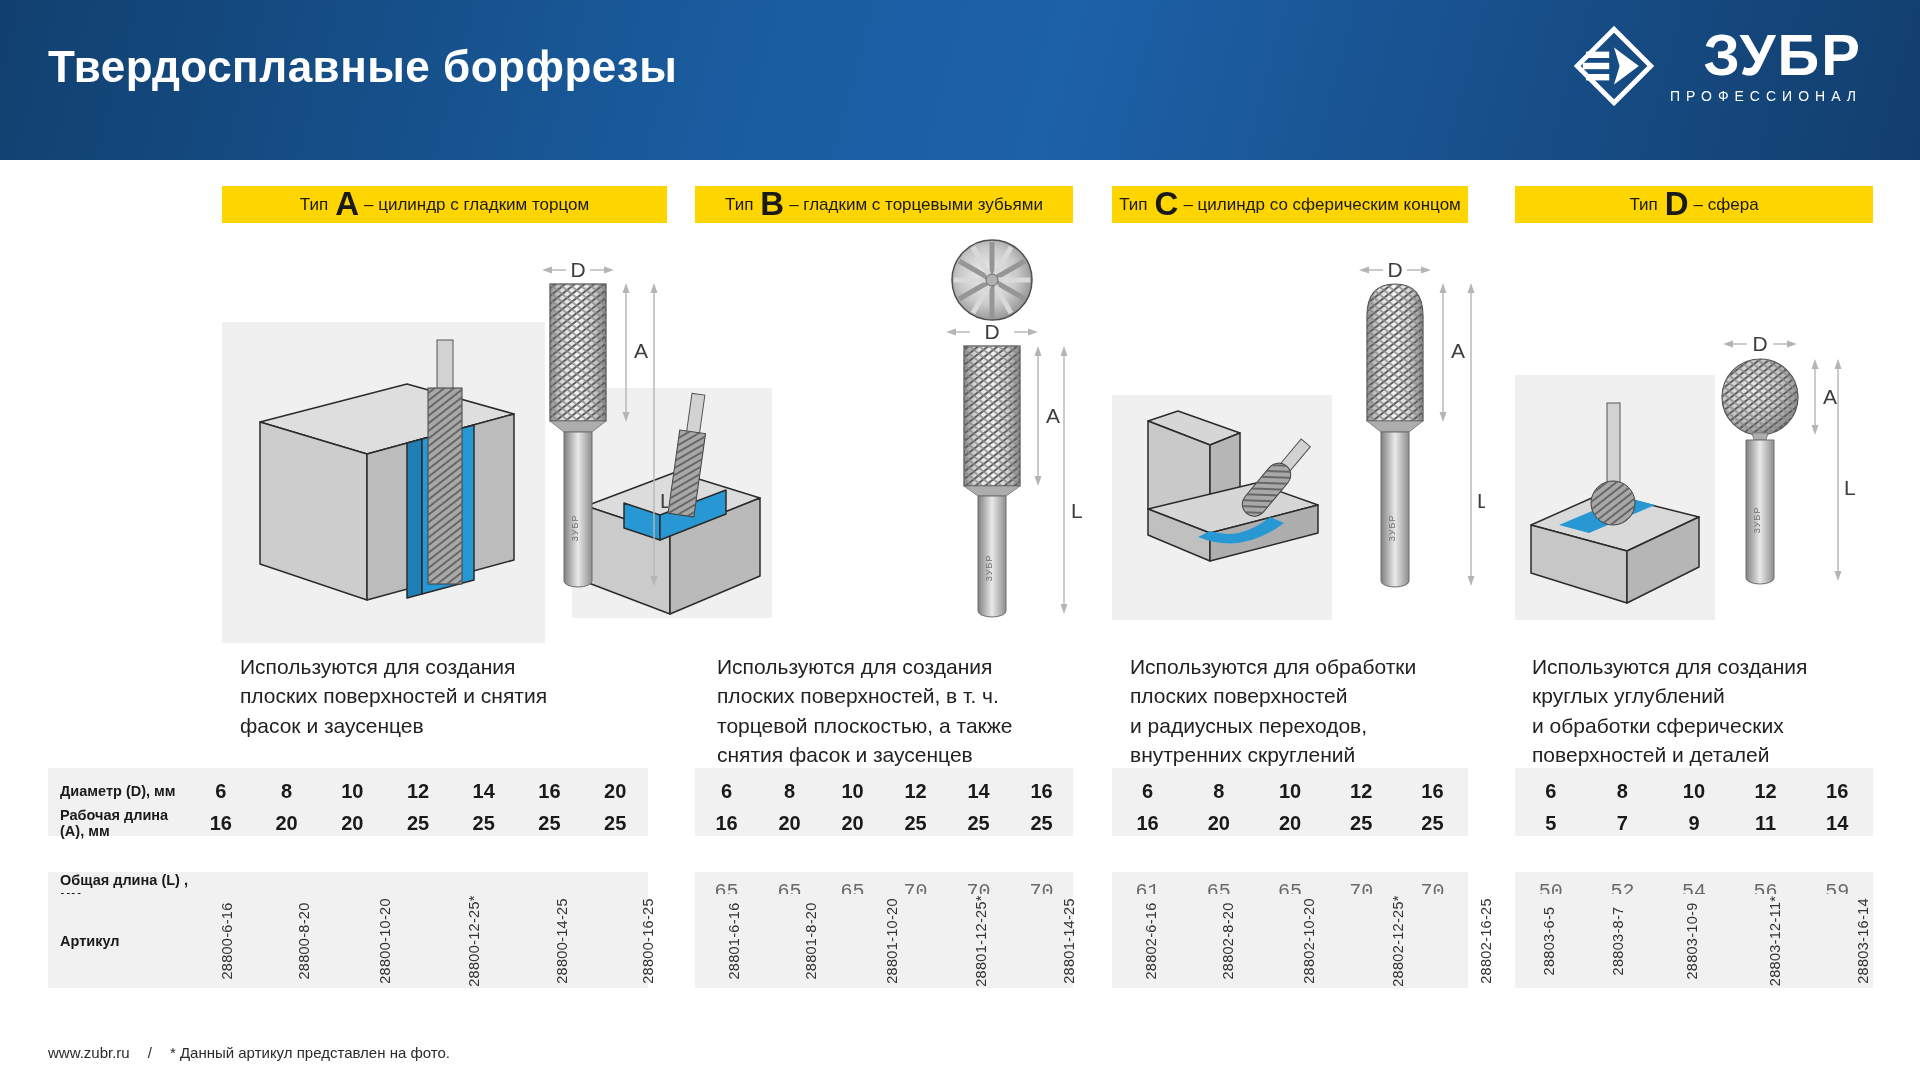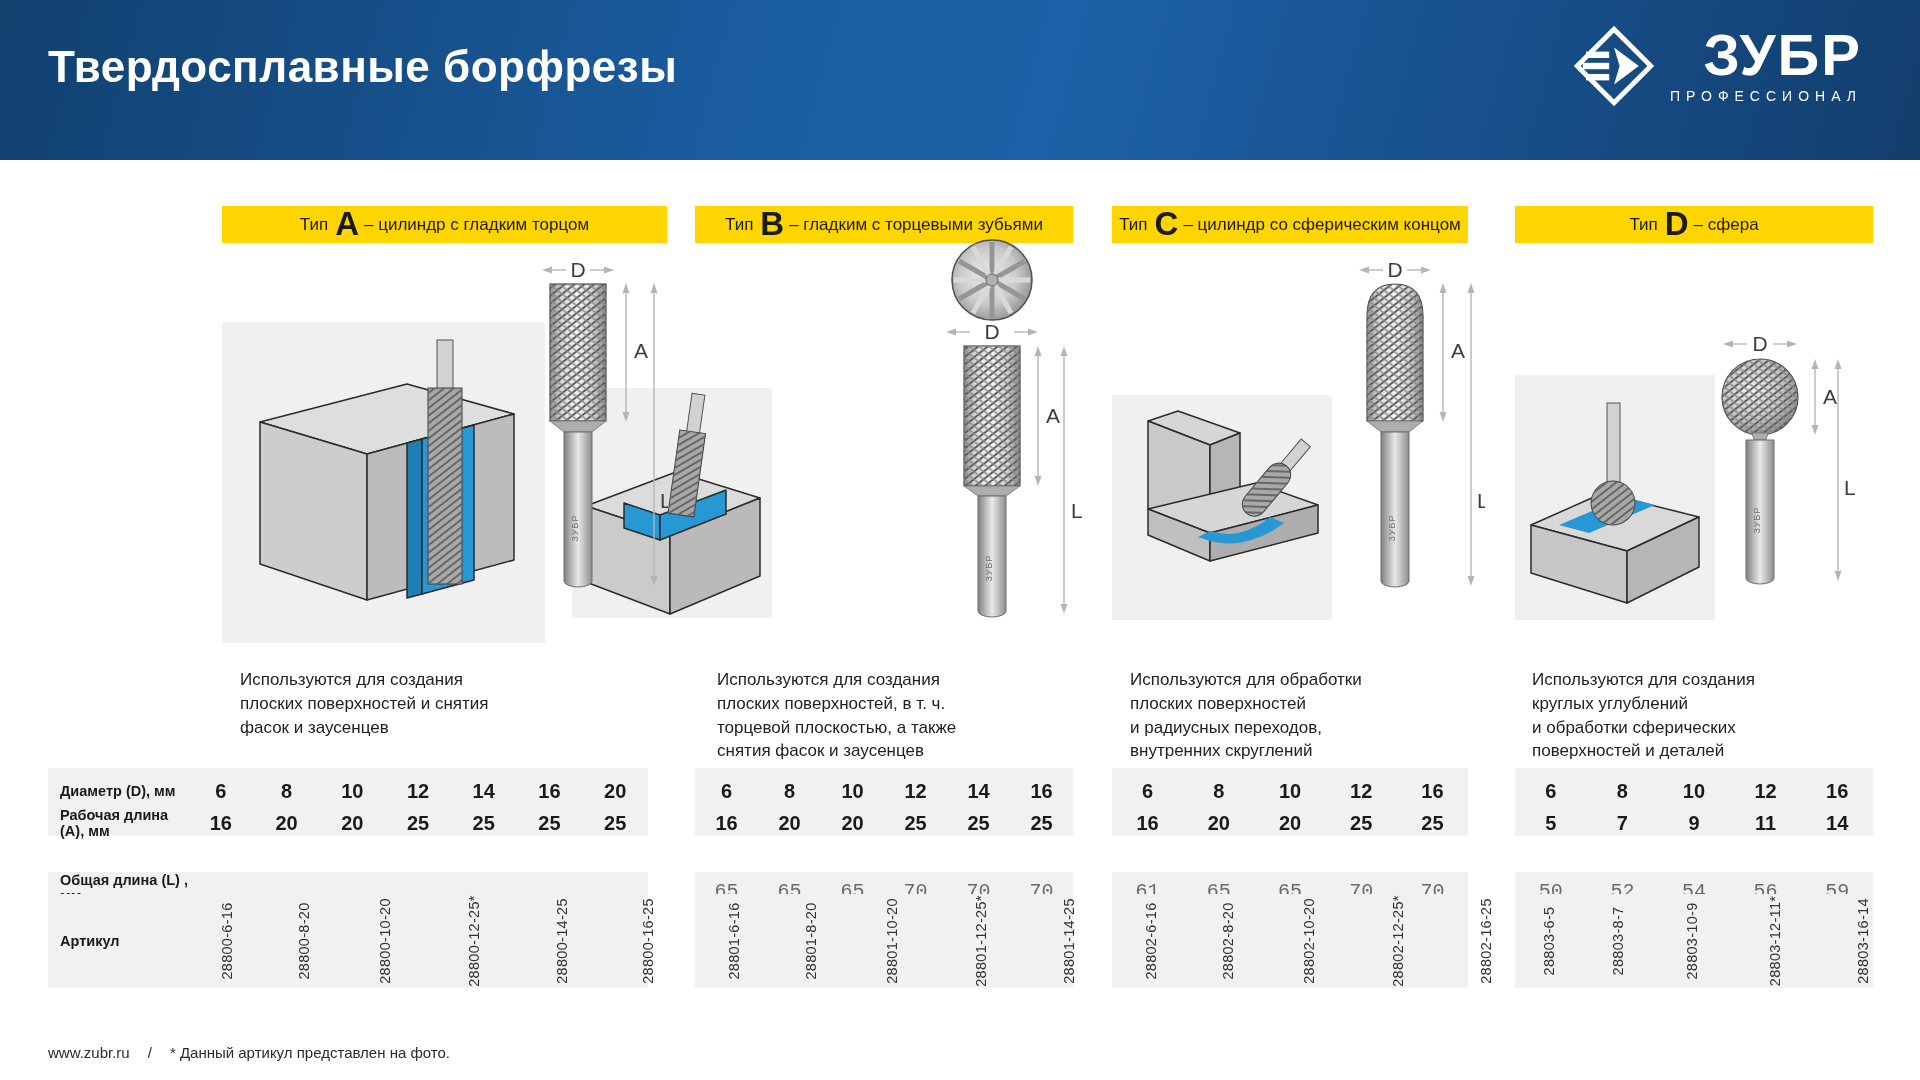--- a/index.html
+++ b/index.html
@@ -11,36 +11,36 @@
   .header { position:absolute; left:0; top:0; width:1920px; height:160px;
             background:linear-gradient(105deg,#11406f 0%,#1a5c9f 38%,#1d61a8 55%,#123e6d 100%);padding-left:43px; }
   .title { position:absolute; left:48px; top:42px; font-size:44px; font-weight:bold; color:#fff; letter-spacing:0.5px; }
   .brand { position:absolute; right:58px; top:26px; display:flex; align-items:flex-start; gap:16px; }
   .brand-text { display:flex; flex-direction:column; align-items:flex-end; }
   .brand-name { font-size:58px; font-weight:bold; color:#fff; letter-spacing:2px; line-height:1; }
   .brand-sub { font-size:14px; color:#fff; letter-spacing:6px; margin-top:4px; }
 
   
   .band { position:absolute; top:186px; height:37px; background:#ffd500; display:flex;
-          align-items:center; justify-content:center; color:#1a1a1a; font-size:17px;margin-top:20px; }
+          align-items:center; justify-content:center; color:#1a1a1a; font-size:17px; }
   .tletter { font-size:33px; font-weight:bold; margin:0 5px 2px 7px; }
 
   
   .ibox { position:absolute; background:#f0f0f0; }
   .ibox svg { width:100%; height:100%; display:block; }
 
   
   .photo { position:absolute; }
   .dim line { stroke:#b5b5b5; stroke-width:1.4; }
   .dim polygon { fill:#b5b5b5; }
   .dimlab { font-size:21px; fill:#3d3d3d; }
   .mark { font-size:9px; fill:#707070; letter-spacing:1px; text-anchor:middle; }
 
   
-  .desc { position:absolute; top:668px; font-size:17px; line-height:1.4; color:#222; white-space:pre-line; }
+  .desc { position:absolute; top:652px; font-size:21px; line-height:1.4; color:#222; white-space:pre-line; }
 
   
   .seg { position:absolute; background:#f1f1f1; display:flex; align-items:stretch; }
   .r1 { top:768px; height:46px; }
   .r2 { top:810px; height:26px; }
   .r3 { top:872px; height:38px;flex-direction:column; }
   .r4 { top:894px; height:94px; }
   .ga { left:48px;  width:600px; }
   .gb { left:695px; width:378px; }
   .gc { left:1112px; width:356px; }

